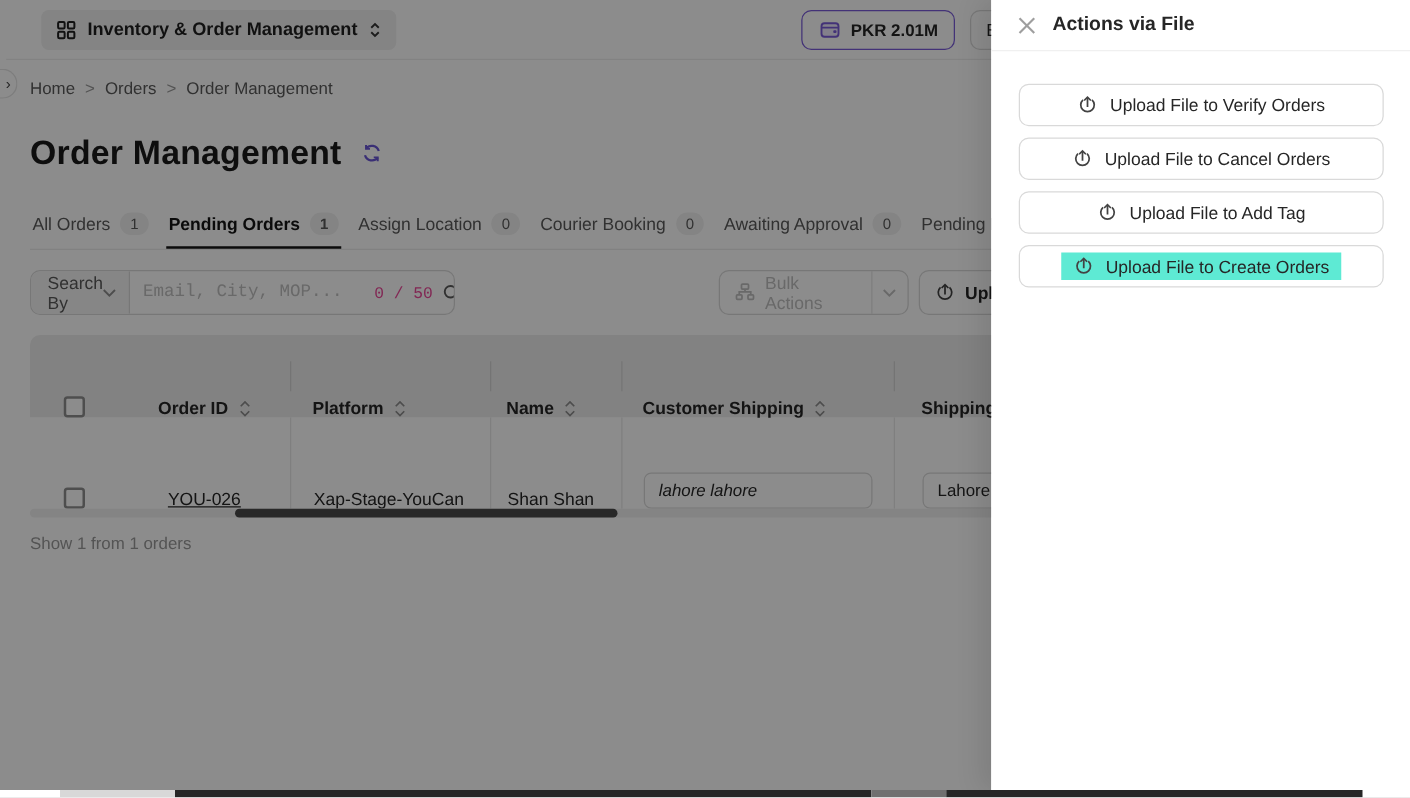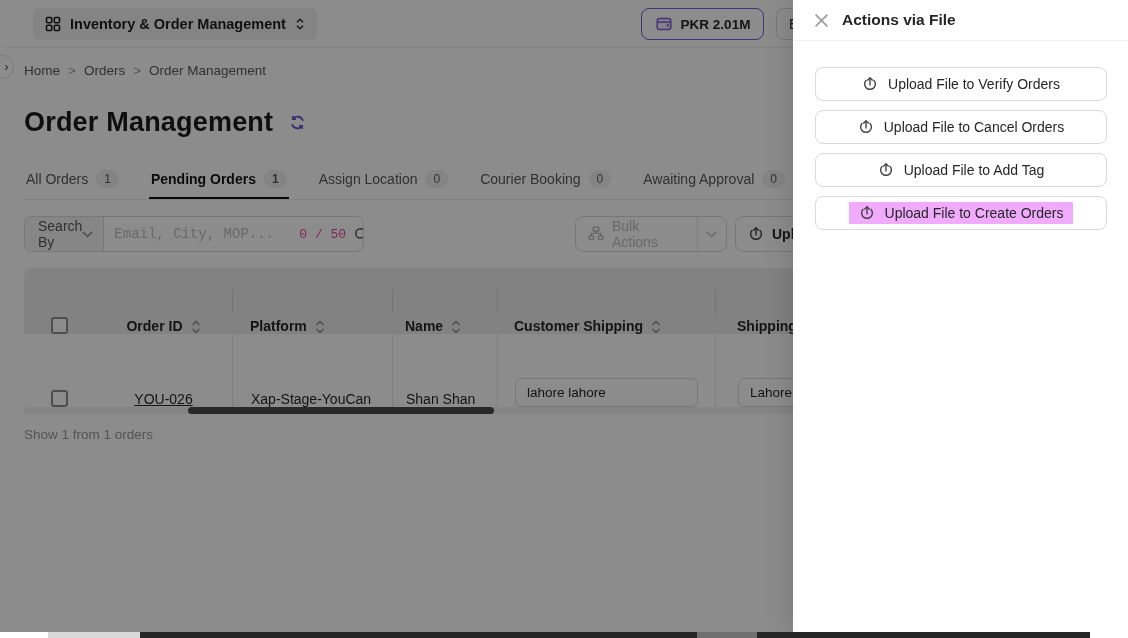--- a/index.html
+++ b/index.html
@@ -20,21 +20,21 @@
   .breadcrumb { position:absolute; top:63px; left:24px; display:flex; gap:8px; font-size:13.5px; color:#595959; }
   .breadcrumb .sep { color:#9a9a9a; }
   .breadcrumb span[data-name^="breadcrumb-link"] { cursor:pointer; }
 
   .edge-pill { position:absolute; left:0; top:55px; width:14px; height:24px; background:#fff; border:1px solid #e3e3e3; border-left:none;
     border-radius:0 12px 12px 0; display:flex; align-items:center; justify-content:center; font-size:12px; color:#444; cursor:pointer; }
 
   .title-row { position:absolute; top:107px; left:24px; display:flex; align-items:center; gap:16px; }
   .page-title { font-size:27px; font-weight:700; color:#1a1a1a; letter-spacing:.2px; }
 
-  .tabs { position:absolute; top:168px; left:24px; width:940px; display:flex; gap:28px; border-bottom:1px solid #ececec; }
+  .tabs { position:absolute; top:168px; left:24px; width:940px; display:flex; gap:12px; border-bottom:1px solid #ececec; }
   .tab { display:flex; align-items:center; gap:8px; font-size:14px; color:#595959; padding:2px 2px 9px 2px; cursor:pointer; border-bottom:2px solid transparent; }
   .tab.active { color:#141414; font-weight:700; border-bottom-color:#141414; }
   .badge { background:#f0f0f0; color:#595959; border-radius:10px; padding:1px 8px; font-size:12px; line-height:16px; }
 
   
   .search-group { position:absolute; top:216px; left:24px; width:340px; height:36px; border:1px solid #d9d9d9; border-radius:8px;
     display:flex; background:#fff; overflow:hidden; }
   .search-by { width:118px; background:#f5f5f5; border-right:1px solid #d9d9d9; display:flex; align-items:center;
     justify-content:space-between; padding:0 10px 0 13px; font-size:14px; color:#595959; cursor:pointer; }
   .search-input-wrap { flex:1; display:flex; align-items:center; padding:0 10px; gap:8px;font-family:Liberation Mono, monospace; }
@@ -62,41 +62,41 @@
   .c3 { width:105px; padding-left:13px; }
   .c4 { width:218px; padding-left:17px; }
   .c5 { width:285px; padding-left:22px; }
   .thead .vsep::before { content:""; position:absolute; left:0; top:21px; height:24px; width:1px; background:#d4d4d4; }
   .tbody-row .vsep { border-left:1px solid #e8e8e8; }
   .checkbox { width:17px; height:17px; border:2px solid #8f8f8f; border-radius:3px; background:#fff; cursor:pointer; }
   .sort-icon { margin-left:8px; display:inline-flex; cursor:pointer; }
   .order-link { text-decoration:underline; cursor:pointer; color:#262626; }
   .cell-input { height:29px; border:1px solid #d9d9d9; border-radius:6px; padding:0 11px; font-size:13.5px; color:#262626;
     outline:none; background:#fff; font-family:inherit; }
-  .addr-input { width:183px; }
+  .addr-input { width:183px;font-style:italic; }
   .city-input { width:150px; }
 
   .hscroll-track { position:absolute; top:407px; left:24px; width:976px; height:7px; background:#f0f0f0; border-radius:4px; }
   .hscroll-thumb { position:absolute; left:164px; top:0; width:306px; height:7px; background:#4a4a4a; border-radius:4px; cursor:grab; }
 
   .table-footer { position:absolute; top:427px; left:24px; font-size:13.5px; color:#999; }
 
   
   .mask { position:absolute; top:0; left:0; width:793px; height:632px; background:rgba(0,0,0,0.45); z-index:40; }
 
   
   .drawer { position:absolute; top:0; right:0; width:335px; height:632px; background:#fff; z-index:50;
     box-shadow:-8px 0 20px rgba(0,0,0,0.10); }
   .drawer-header { position:relative; height:41px; border-bottom:1px solid #f0f0f0; }
   .drawer-close { position:absolute; left:19px; top:11px; width:18px; height:18px; display:flex; align-items:center; justify-content:center; cursor:pointer; }
   .drawer-title { position:absolute; left:49px; top:11px; font-size:15.5px; font-weight:700; color:#262626; }
   .drawer-btn { position:absolute; left:22px; width:292px; height:34px; border:1px solid #d9d9d9; border-radius:8px; background:#fff;
     display:flex; align-items:center; justify-content:center; font-size:14px; color:#262626; cursor:pointer; }
   .drawer-btn .inner { display:inline-flex; align-items:center; gap:10px; padding:3px 10px; }
-  .drawer-btn .inner.hl { background:#f0abfc; }
+  .drawer-btn .inner.hl { background:#5eead4; }
   .b0 { top:67px; } .b1 { top:110px;align-items:center; } .b2 { top:153px; } .b3 { top:196px; }
 
   
   .bottom-bar { position:absolute; bottom:0; left:0; width:1128px; height:6px; background:#fff; z-index:60; }
   .bb-seg { position:absolute; top:0; height:6px; }
   .bb-light { left:48px; width:92px; background:#d8d8d8; }
   .bb-dark1 { left:140px; width:557px; background:#262626; cursor:grab; }
   .bb-gray  { left:697px; width:60px; background:#707070; }
   .bb-dark2 { left:757px; width:333px; background:#262626; }
 

